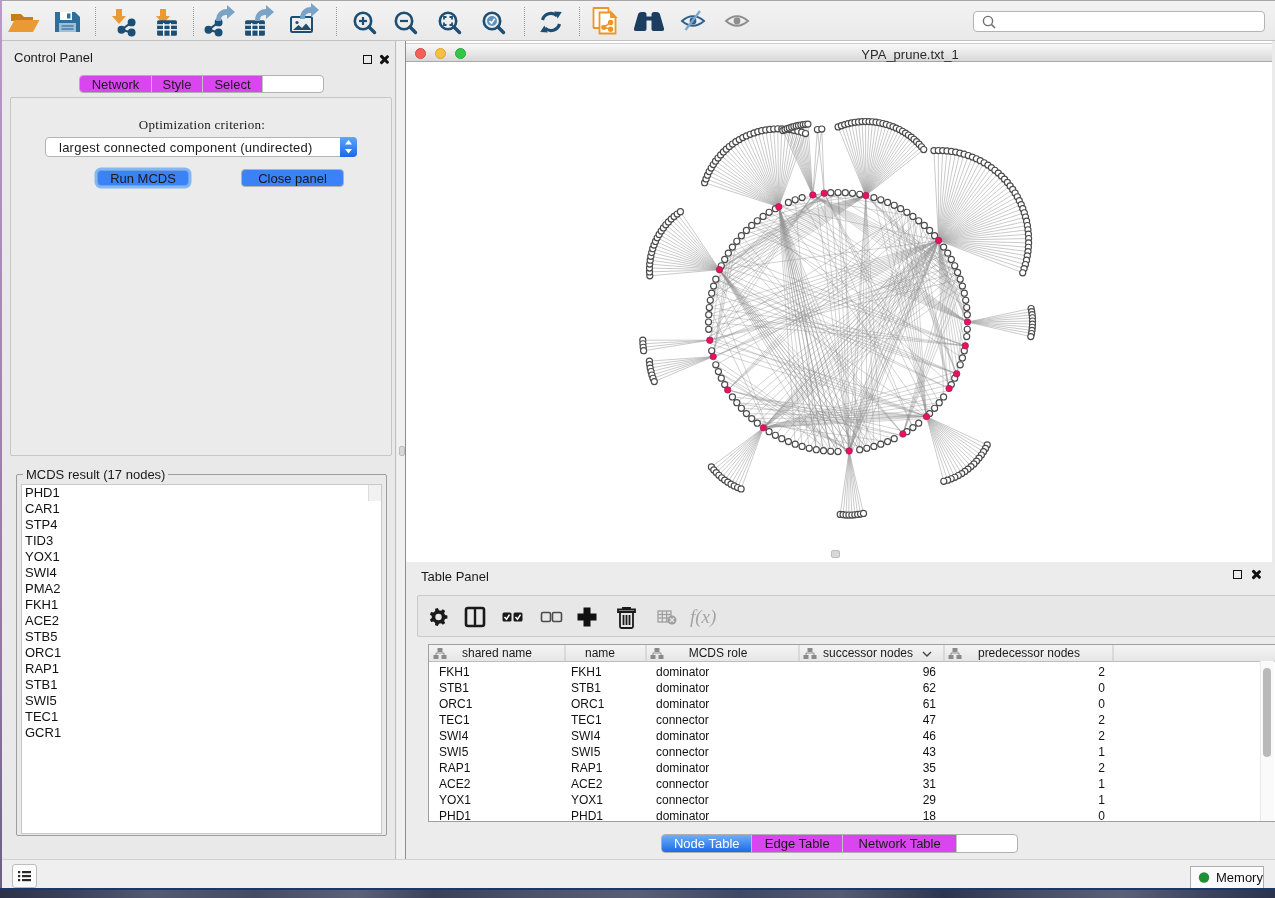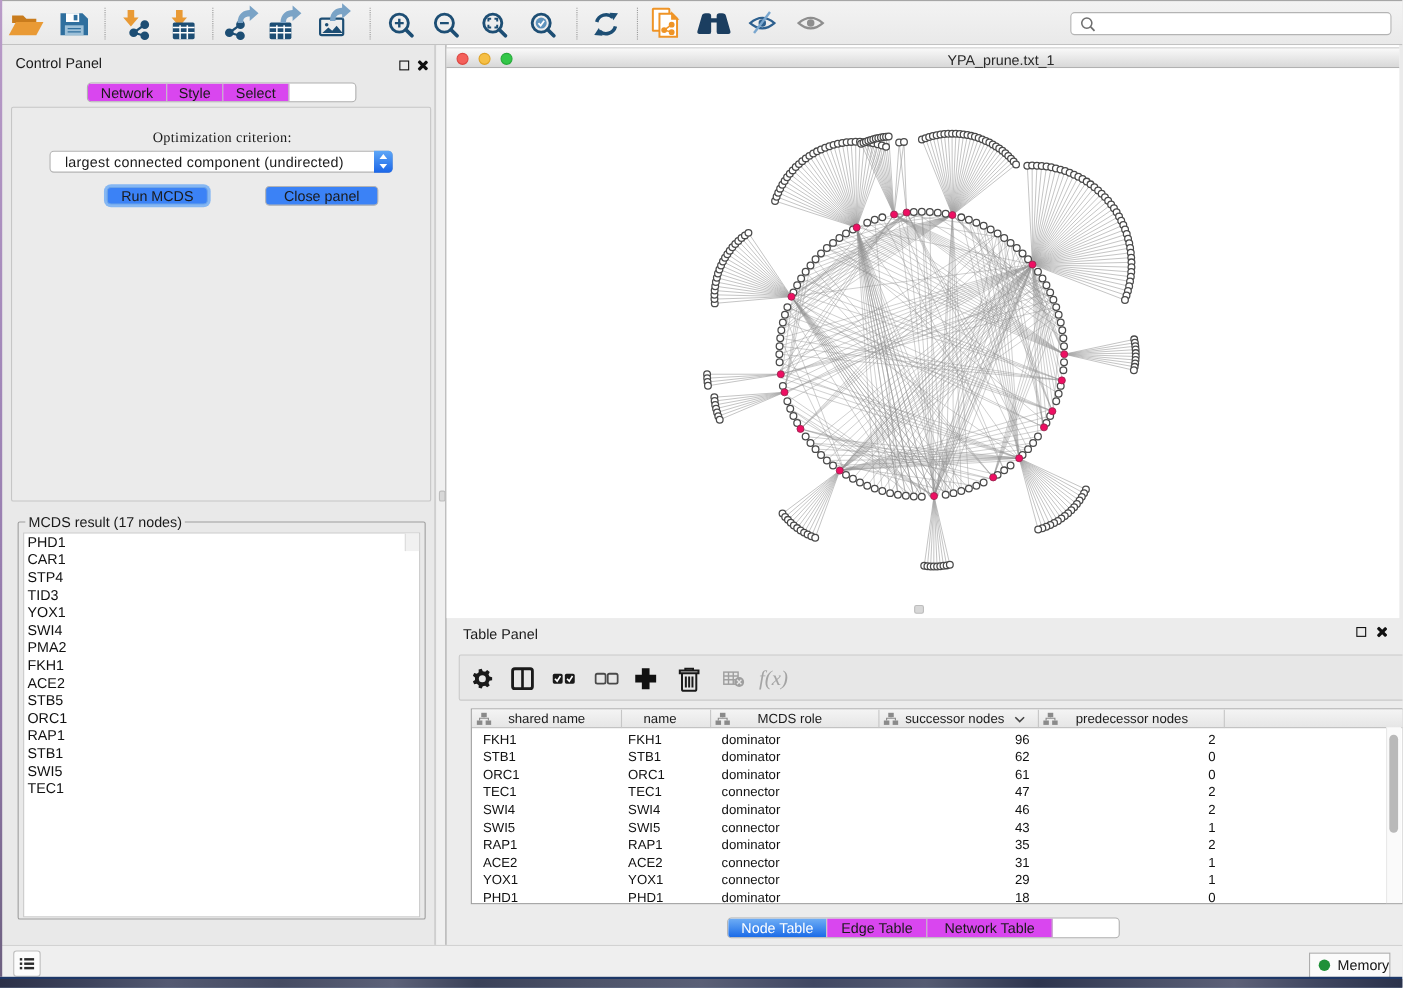--- a/index.html
+++ b/index.html
@@ -231,20 +231,21 @@
       <div>SWI4</div>
         <div>PMA2</div>
         <div>FKH1</div>
         <div>ACE2</div>
       <div>STB5</div>
         <div>ORC1</div>
         <div>RAP1</div>
         <div>STB1</div>
         <div>SWI5</div>
       <div>TEC1</div>
+        <div>GCR1</div>
       <div id="mcds-scroll"></div>
     </div>
   </div>
 </div>
 <div class="abs" id="vdivider">
     <div class="line"></div>
     <div id="vgrip"></div>
   </div>
 <div class="abs" id="netframe">
   <div id="net-titlebar">

